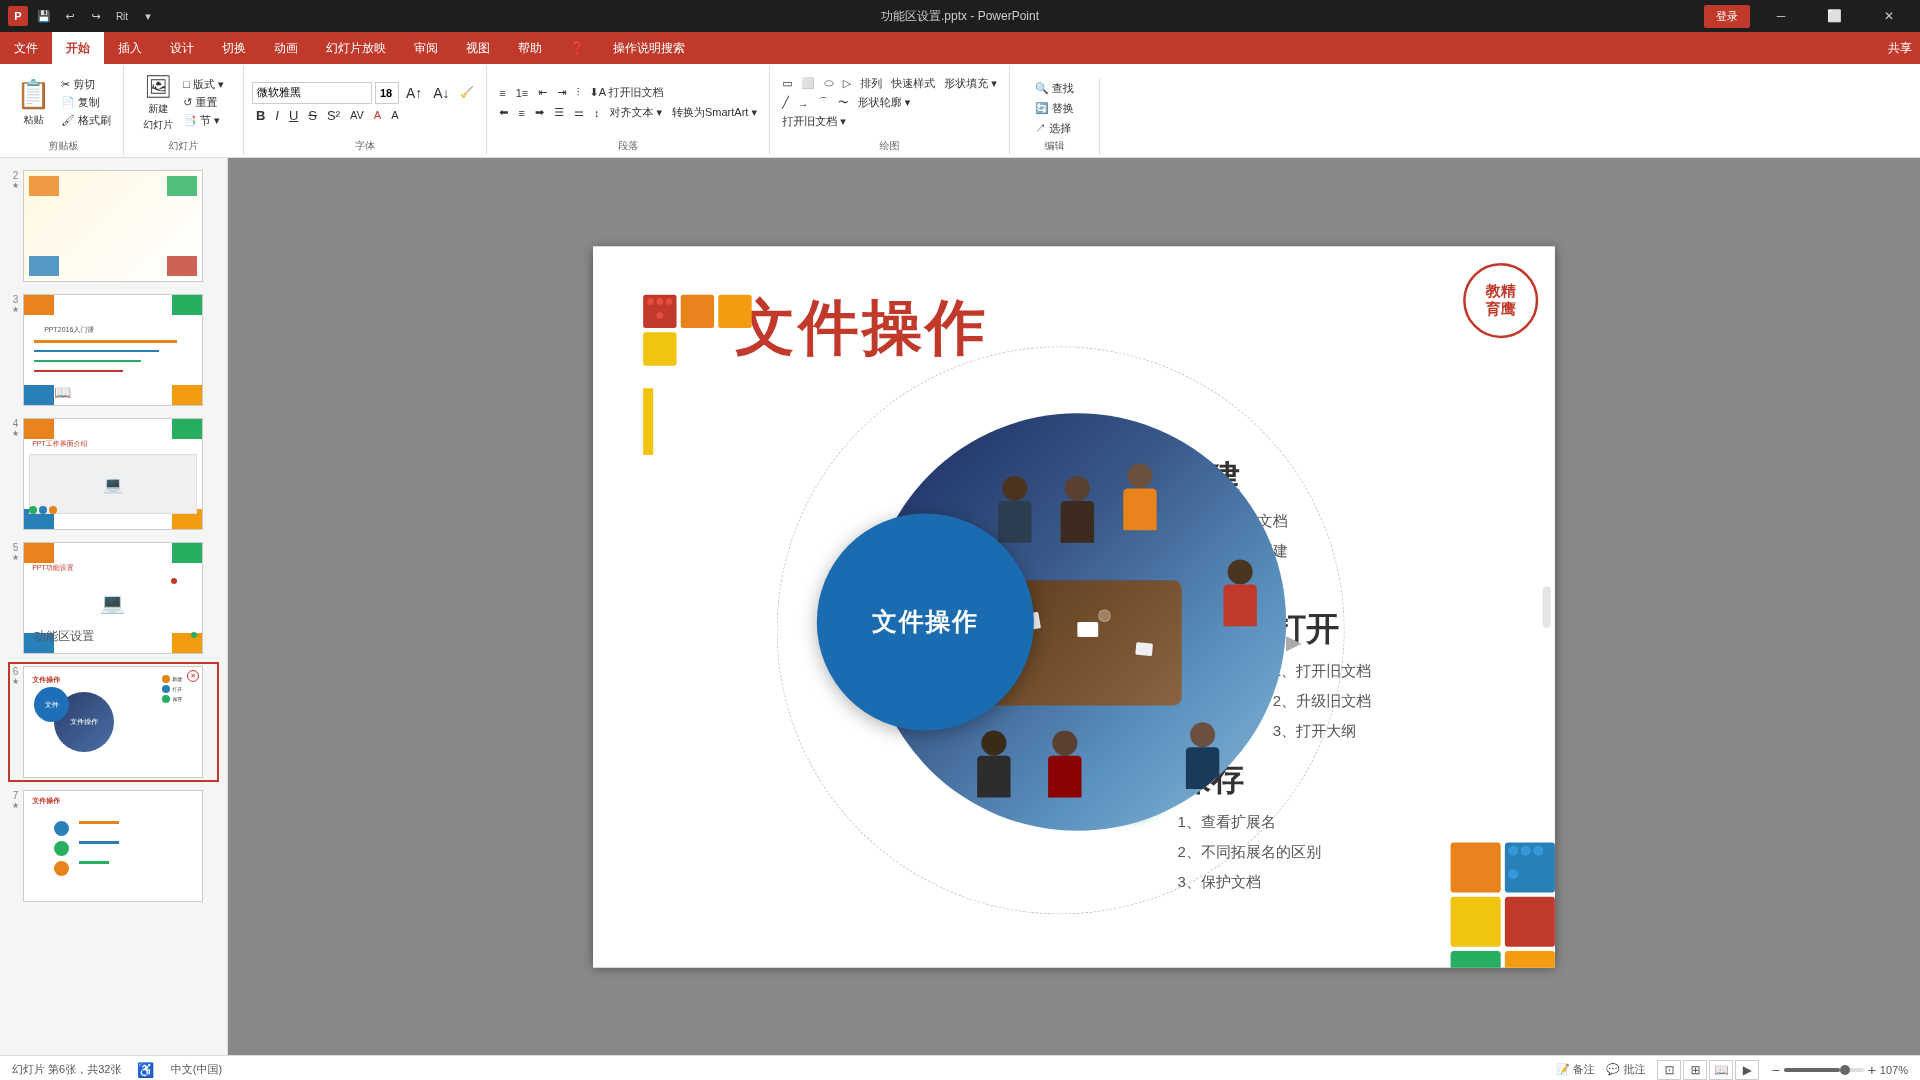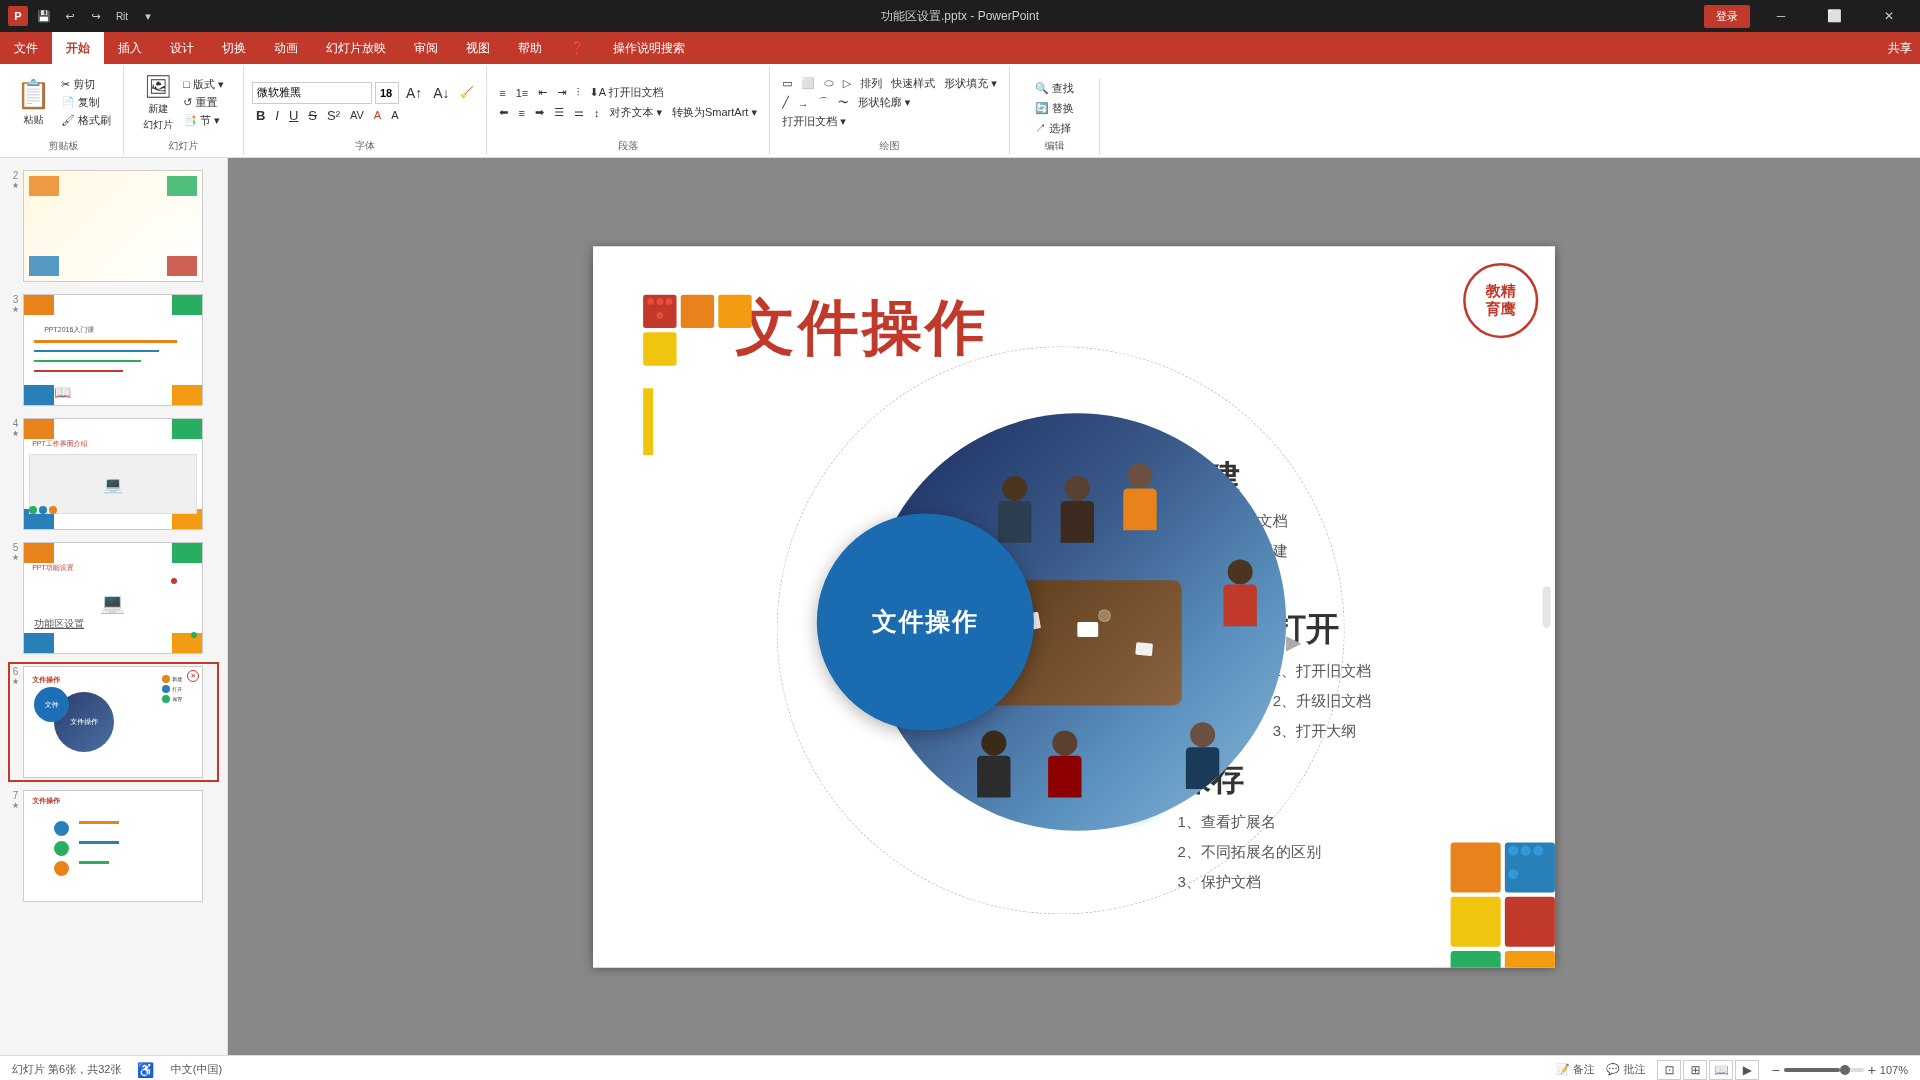--- a/index.html
+++ b/index.html
@@ -290,21 +290,21 @@
         <div style="width:100%;height:100%;position:relative;overflow:hidden;">
           <div style="position:absolute;top:0;left:0;width:30px;height:20px;background:#e8821a;"></div>
           <div style="position:absolute;top:0;right:0;width:30px;height:20px;background:#27ae60;"></div>
           <div style="position:absolute;bottom:0;left:0;width:30px;height:20px;background:#2980b9;"></div>
           <div style="position:absolute;bottom:0;right:0;width:30px;height:20px;background:#f39c12;"></div>
           <div style="position:absolute;top:20px;left:8px;font-size:7px;color:#c0392b;">PPT功能设置</div>
           <div style="position:absolute;top:35px;left:5px;right:5px;height:50px;display:flex;align-items:center;justify-content:center;">
             <div style="font-size:20px;">💻</div>
             <div style="position:absolute;top:0;right:20px;width:6px;height:6px;border-radius:50%;background:#c0392b;"></div>
           </div>
-          <div style="position:absolute;bottom:22px;left:10px;font-size:10px;color:#555;text-decoration:underline;">功能区设置</div>
+          <div style="position:absolute;bottom:8px;left:10px;font-size:12px;color:#555;">功能区设置</div>
           <div style="position:absolute;bottom:15px;right:5px;width:6px;height:6px;border-radius:50%;background:#27ae60;"></div>
         </div>
       </div>
     </div>
 
     <div class="slide-thumb active" style="display:flex;align-items:flex-start;gap:4px;padding:2px;border:2px solid #c0392b;">
       <div style="display:flex;flex-direction:column;align-items:center;">
         <span style="font-size:10px;color:#888;">6</span>
         <span style="font-size:8px;color:#888;">★</span>
       </div>

